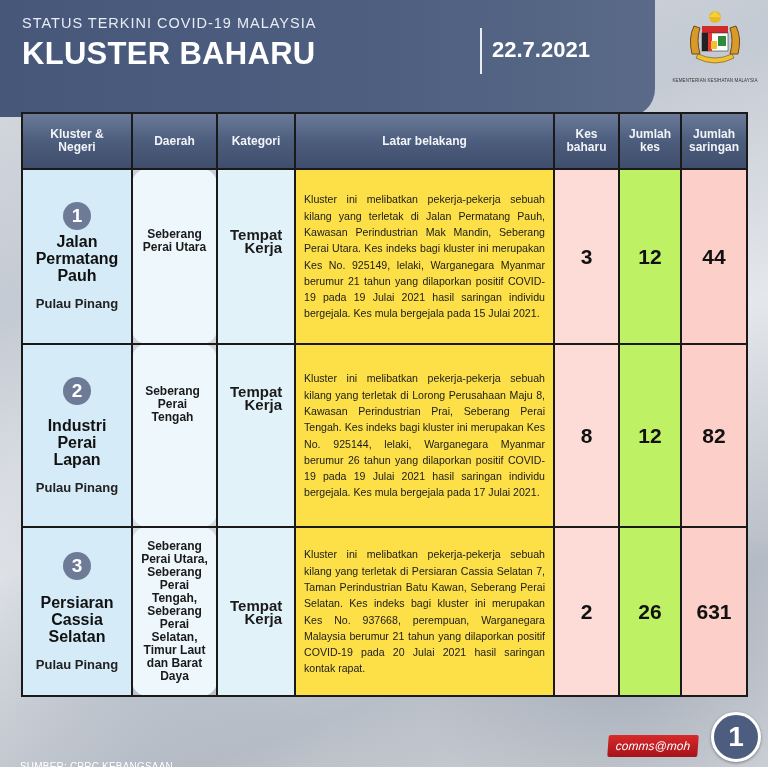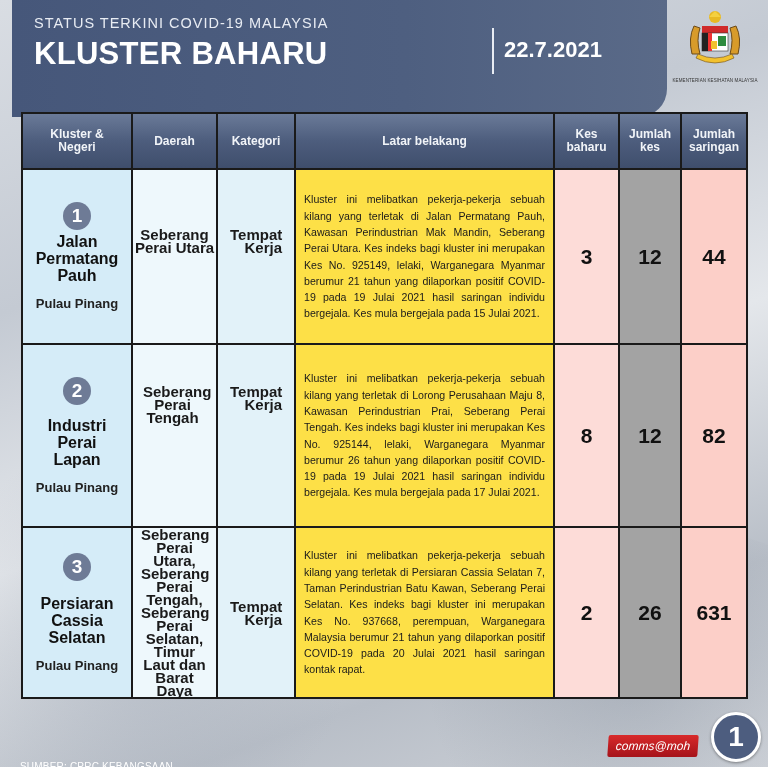--- a/index.html
+++ b/index.html
@@ -11,21 +11,20 @@
   }
   .bg-shape1 { position:absolute; left:-60px; top:420px; width:420px; height:420px; border-radius:50%;
     background: radial-gradient(circle, rgba(150,160,175,0.35), rgba(150,160,175,0) 70%); }
   .bg-shape2 { position:absolute; left:380px; top:520px; width:500px; height:300px; border-radius:50%;
     background: radial-gradient(circle, rgba(120,130,145,0.3), rgba(120,130,145,0) 70%); }
 
   .header {
     position:absolute; left:0; top:0; width:655px; height:117px;
     background: linear-gradient(90deg, #46577a 0%, #4e5f80 60%, #5a6a88 100%);
     border-bottom-right-radius: 28px;
-    margin-left: 12px;
   }
   .header .sub {
     position:absolute; left:22px; top:15px; color:#e8ecf3; font-size:14.5px; letter-spacing:1px;
   }
   .header .title {
     position:absolute; left:22px; top:36px; color:#ffffff; font-size:31px; font-weight:bold; letter-spacing:0.3px;
   }
   .header .divider { position:absolute; left:480px; top:28px; width:2px; height:46px; background:#e8ecf3; }
   .header .date { position:absolute; left:492px; top:37px; color:#ffffff; font-size:22px; font-weight:bold; }
 
@@ -36,26 +35,26 @@
   table.clusters {
     position:absolute; left:21px; top:112px; width:725px; height:577px;
     border-collapse: collapse; table-layout: fixed;
   }
   table.clusters th, table.clusters td { border: 2.5px solid #1a1a1a; }
   table.clusters th {
     height:56px; color:#f1f4f8; font-size:12px; font-weight:bold; text-align:center; line-height:13px;
     background: linear-gradient(180deg, #6a7a98 0%, #4d5d7d 50%, #3f4e6c 100%);
   }
   td.kluster { background:#d5ecf8; text-align:center; vertical-align:middle; }
-  td.daerah { background:#eef8fc; text-align:center; vertical-align:middle; font-weight:bold; font-size:15px; line-height:13px; color:#1a1a1a; }
+  td.daerah { background:#eef8fc; text-align:center; vertical-align:middle; font-weight:bold; font-size:12px; line-height:13px; color:#1a1a1a;border-radius:15px; }
   td.kategori { background:#e2f2f9; text-align:right; vertical-align:middle; font-weight:bold; font-size:15px; line-height:13px; color:#1a1a1a; }
   td.latar { background:#fde047; padding:3px 8px; font-size:10.6px; line-height:16.3px; color:#1a1a1a; text-align:justify; text-align-last:left; vertical-align:middle; }
   td.num { text-align:center; vertical-align:middle; font-size:21px; font-weight:bold; color:#111; }
   td.kes-baharu { background:#fddcd8; }
-  td.jumlah-kes { background:#a3a3a3; }
+  td.jumlah-kes { background:#bef264; }
   td.saringan { background:#fccfc8; }
 
   .badge {
     display:inline-block; width:28px; height:28px; border-radius:50%; background:#6e7b96;
     color:#fff; font-weight:bold; font-size:19px; line-height:28px; text-align:center;
   }
   .cname { font-size:16px; font-weight:bold; color:#111; line-height:17px; margin-top:3px; }
   .cstate { font-size:13px; font-weight:bold; color:#222; margin-top:12px; }
 
   .row1 td.daerah, .row1 td.kategori, .row2 td.daerah, .row2 td.kategori { vertical-align:top; padding-top:58px; }

